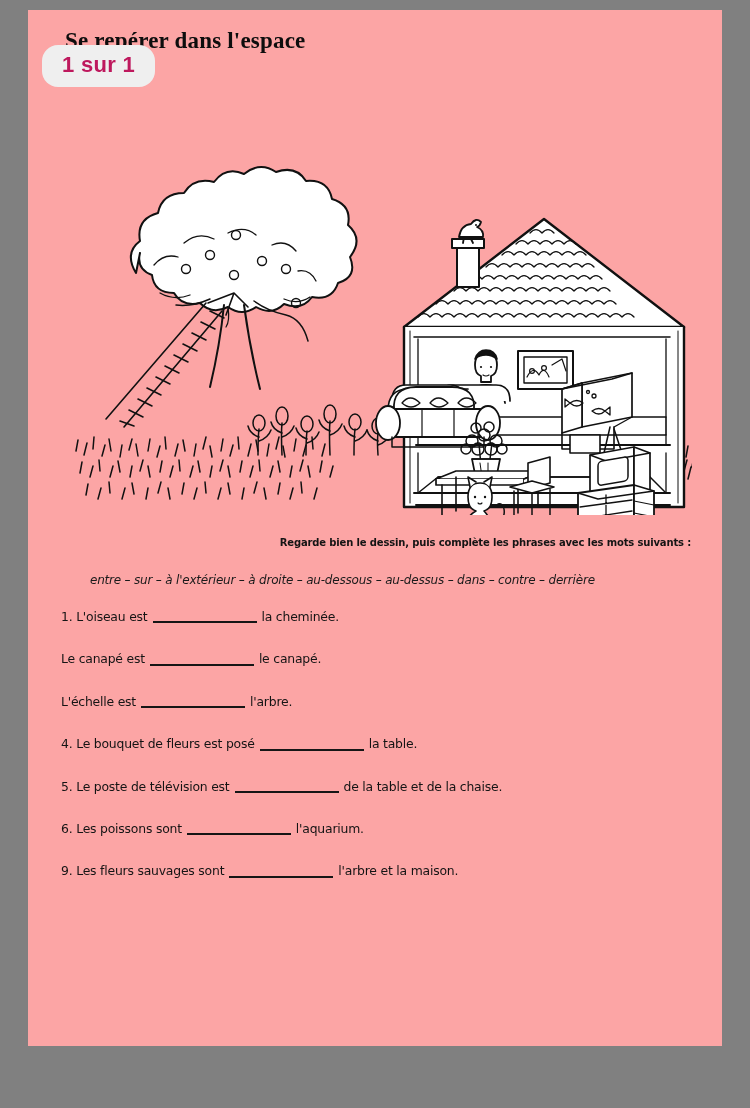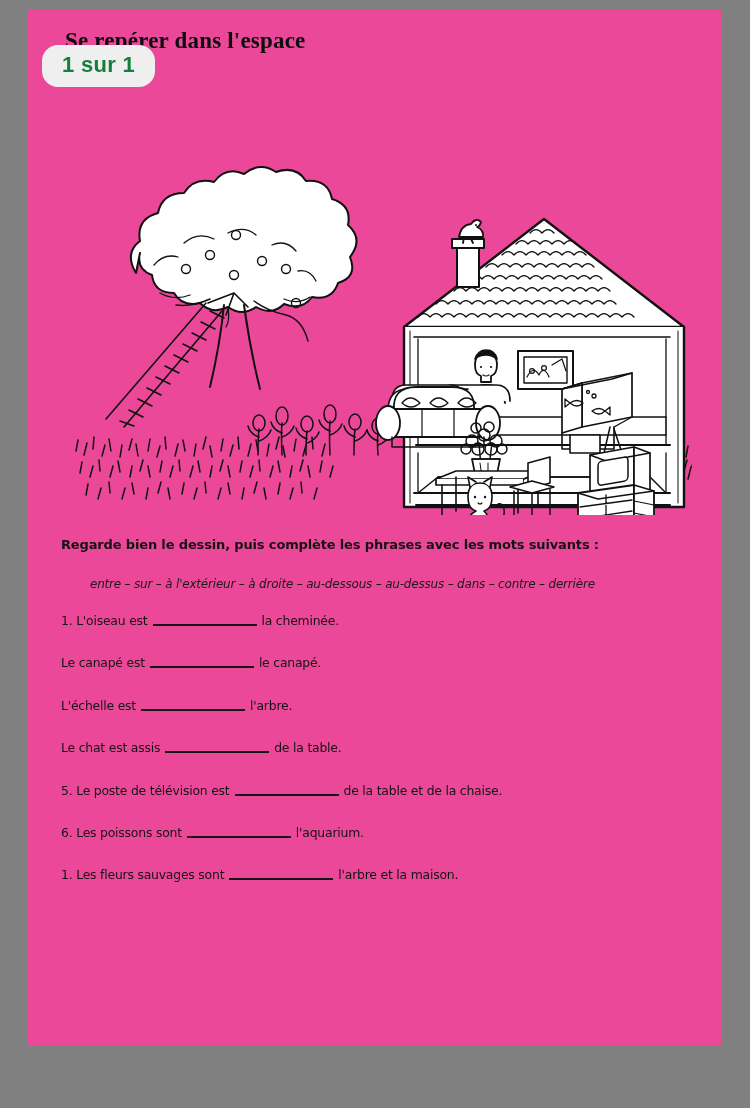--- a/index.html
+++ b/index.html
@@ -11,21 +11,21 @@
   }
   #viewer {
     position: relative;
     width: 750px; height: 1108px;
     background: #808080;
   }
   #page {
     position: absolute;
     left: 28px; top: 10px;
     width: 694px; height: 1036px;
-    background: #ec4899;
+    background: #fca5a5;
     overflow: hidden;
   }
 
   
   .worksheet-title {
     position: absolute;
     left: 37px; top: 18px;
     font-family: "Liberation Serif", "DejaVu Serif", serif;
     font-size: 23px;
     color: #0d0d0d;
@@ -33,21 +33,21 @@
     white-space: nowrap;
   }
 
   
   .page-badge {
     position: absolute;
     left: 42px; top: 45px;
     padding: 9px 20px 11px 20px;
     background: #efefef;
     border-radius: 16px;
-    color: #15803d;
+    color: #be185d;
     font-size: 22px;
     font-weight: 700;
     letter-spacing: .3px;
     line-height: 1;
     z-index: 30;
   }
 
   
   .illustration {
     position: absolute;
@@ -57,25 +57,26 @@
   .illustration svg { display: block; width: 100%; height: 100%; }
 
   
   .exercise {
     position: absolute;
     left: 33px; top: 527px;
     width: 630px;
   }
   .instruction {
     font-family: "DejaVu Sans", sans-serif;
-    font-size: 13px;
+    font-size: 10px;
     font-weight: 700;
     color: #141414;
     letter-spacing: -.15px;
     white-space: nowrap;
+    text-align: right;
   }
   .wordbank {
     margin-top: 25px;
     margin-left: 29px;
     font-family: "DejaVu Sans", sans-serif;
     font-size: 12px;
     font-style: italic;
     color: #1a1a1a;
     letter-spacing: -.2px;
     white-space: nowrap;
@@ -83,21 +84,21 @@
   .questions { margin-top: 24px; }
   .q-row {
     font-family: "DejaVu Sans", sans-serif;
     font-size: 12.4px;
     color: #141414;
     letter-spacing: -.2px;
     white-space: nowrap;
     line-height: 1;
     margin-bottom: 30px;
     display: flex;
-    align-items: flex-start;
+    align-items: flex-end;
   }
   .q-row:last-child { margin-bottom: 0; }
   .q-pre { }
   .q-blank {
     display: inline-block;
     width: 104px;
     border-bottom: 2px solid #151515;
     margin: 0 5px 0 5px;
     height: 11px;
   }
@@ -410,41 +411,41 @@
           <span class="q-post">le canapé.</span>
         </div>
 
 
         <div class="q-row">
           <span class="q-pre">L'échelle est</span>
           <span class="q-blank"></span>
           <span class="q-post">l'arbre.</span>
         </div>
 
-
-        <div class="q-row">
-          <span class="q-pre">Le chat est assis</span>
-          <span class="q-blank"></span>
-          <span class="q-post">de la table.</span>
-        </div>
+        <div class="q-row">
+          <span class="q-pre">4. Le bouquet de fleurs est posé</span>
+          <span class="q-blank"></span>
+          <span class="q-post">la table.</span>
+        </div>
+
 
         <div class="q-row">
           <span class="q-pre">5. Le poste de télévision est</span>
           <span class="q-blank"></span>
           <span class="q-post">de la table et de la chaise.</span>
         </div>
 
         <div class="q-row">
           <span class="q-pre">6. Les poissons sont</span>
           <span class="q-blank"></span>
           <span class="q-post">l'aquarium.</span>
         </div>
 
         <div class="q-row">
-          <span class="q-pre">1. Les fleurs sauvages sont</span>
+          <span class="q-pre">9. Les fleurs sauvages sont</span>
           <span class="q-blank"></span>
           <span class="q-post">l'arbre et la maison.</span>
         </div>
 
       </div>
     </div>
   </div>
 
   <div class="page-badge">1 sur 1</div>
 

